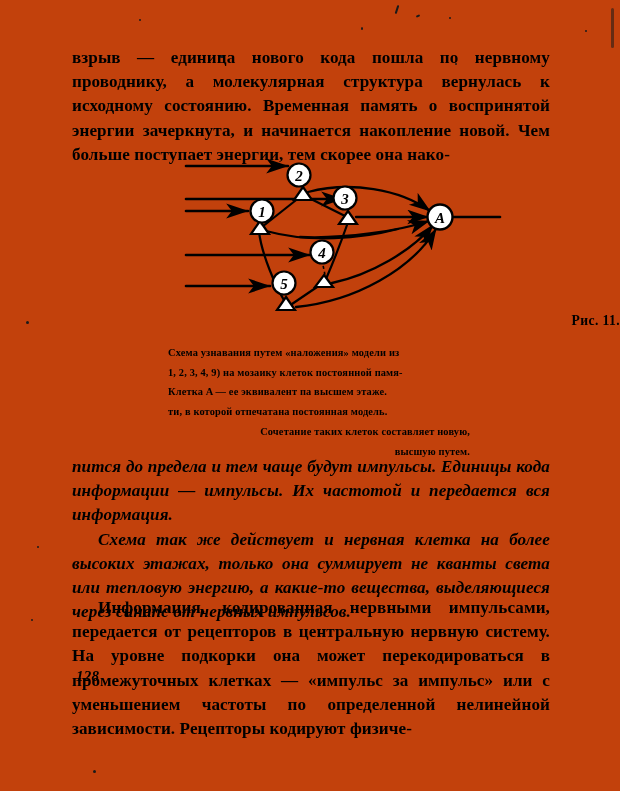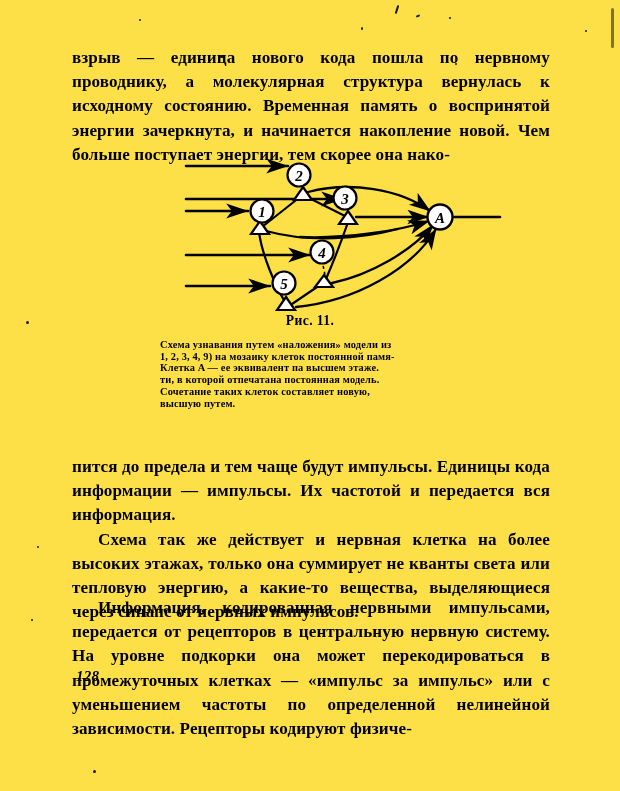--- a/index.html
+++ b/index.html
@@ -12,21 +12,21 @@
     height: 791px;
     position: relative;
     overflow: hidden;
     font-family: "Liberation Serif", "DejaVu Serif", serif;
     color: #000000;
   }
 
   .page {
     position: absolute;
     inset: 0;
-    background: #fde047;
+    background: #c2410c;
   }
 
   
   .speckle {
     position: absolute;
     background: #1a1a1a;
     border-radius: 50%;
     pointer-events: none;
   }
 
@@ -43,58 +43,58 @@
     -webkit-font-smoothing: none;
   }
   .body-text p {
     margin: 0;
   }
   .body-text p.indent {
     text-indent: 26px;
   }
 
   #block-top  { top: 46px; }
-  #block-mid  { top: 455px; }
+  #block-mid  { top: 455px; font-style: italic; }
   #block-bot  { top: 596px; }
 
   
   #figure {
     position: absolute;
     left: 0;
     top: 155px;
     width: 620px;
     height: 175px;
   }
   #figure svg { display: block; }
 
   .fig-caption-num {
     position: absolute;
     left: 0;
     top: 313px;
     width: 620px;
-    text-align: center;
+    text-align: right;
     font-size: 13.6px;
     font-weight: 600;
     letter-spacing: 0.4px;
   }
 
   .fig-legend {
     position: absolute;
     left: 160px;
     top: 339px;
     width: 318px;
     font-size: 10.4px;
     line-height: 11.7px;
     font-weight: 700;
     text-align: justify;
     letter-spacing: 0.15px;
   }
-  .fig-legend p { margin: 0; }
+  .fig-legend p { margin: 8px; }
   .fig-legend p.center-line {
-    text-align: left;
+    text-align: right;
     text-indent: 0;
   }
 
   .page-number {
     position: absolute;
     left: 76px;
     top: 668px;
     font-size: 15px;
     font-style: italic;
     font-weight: 700;

